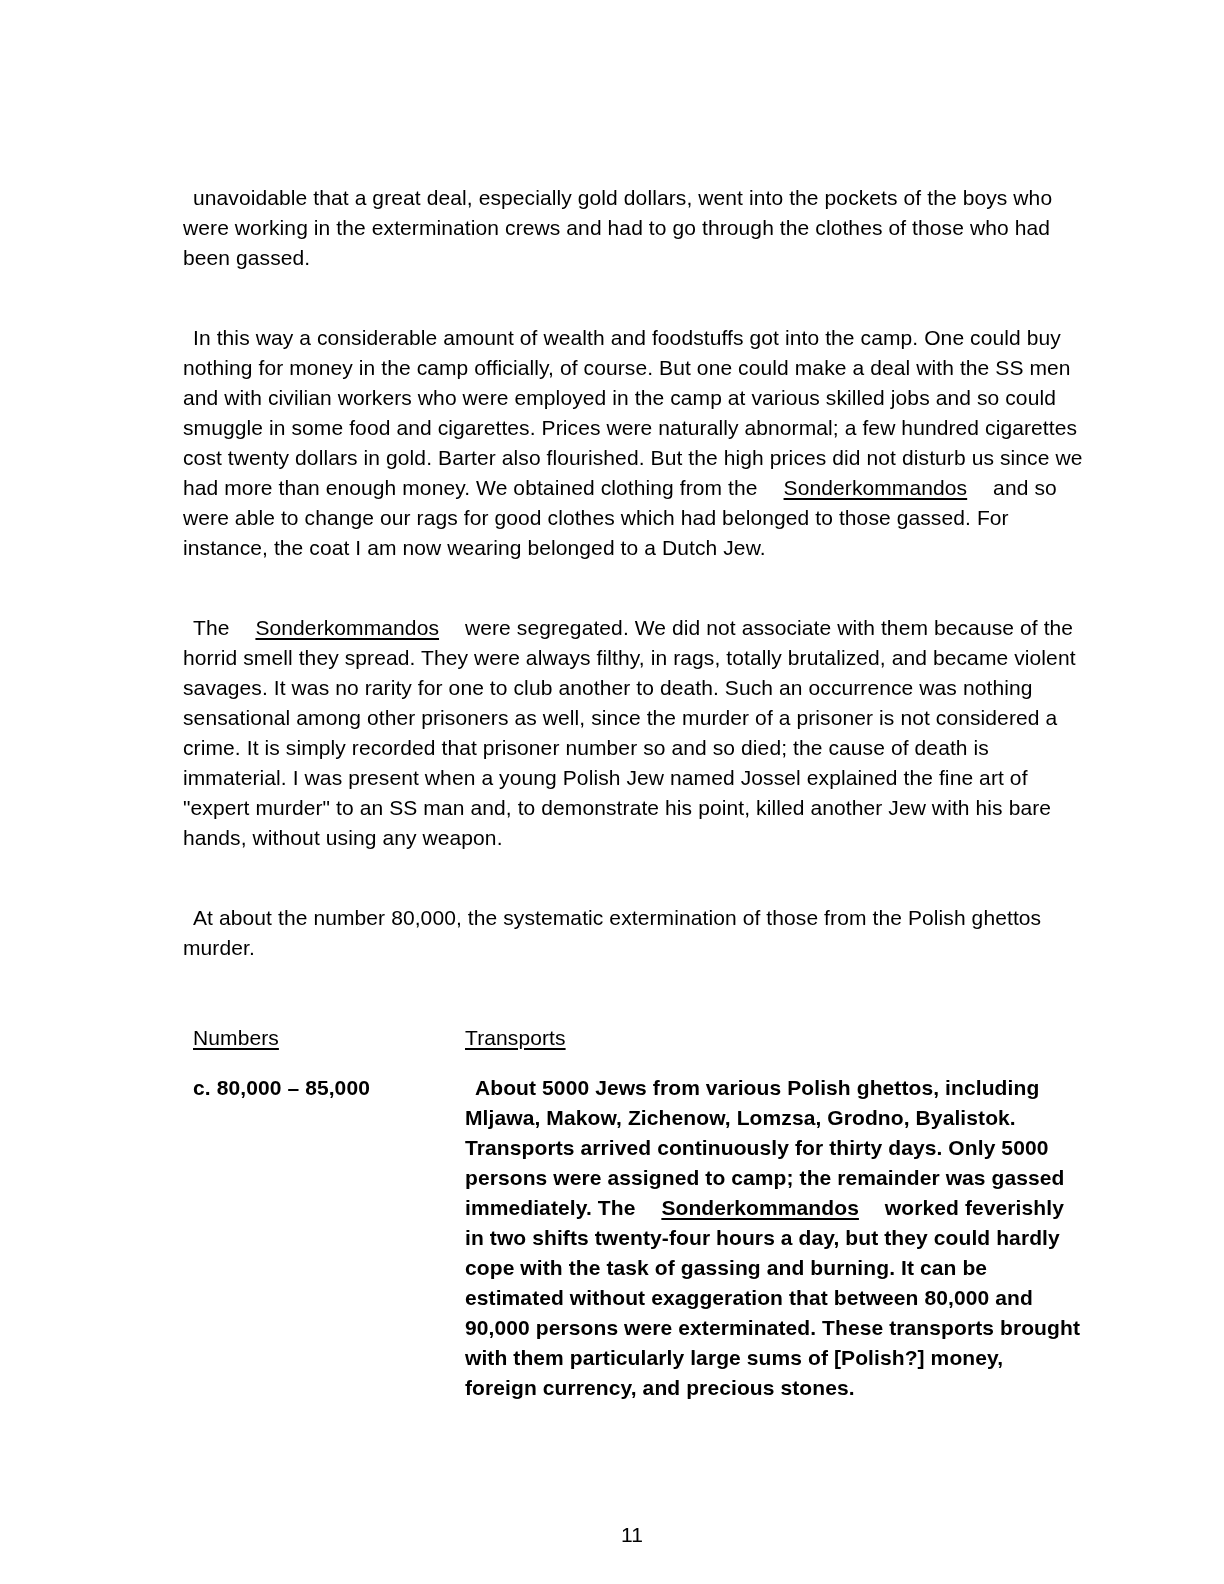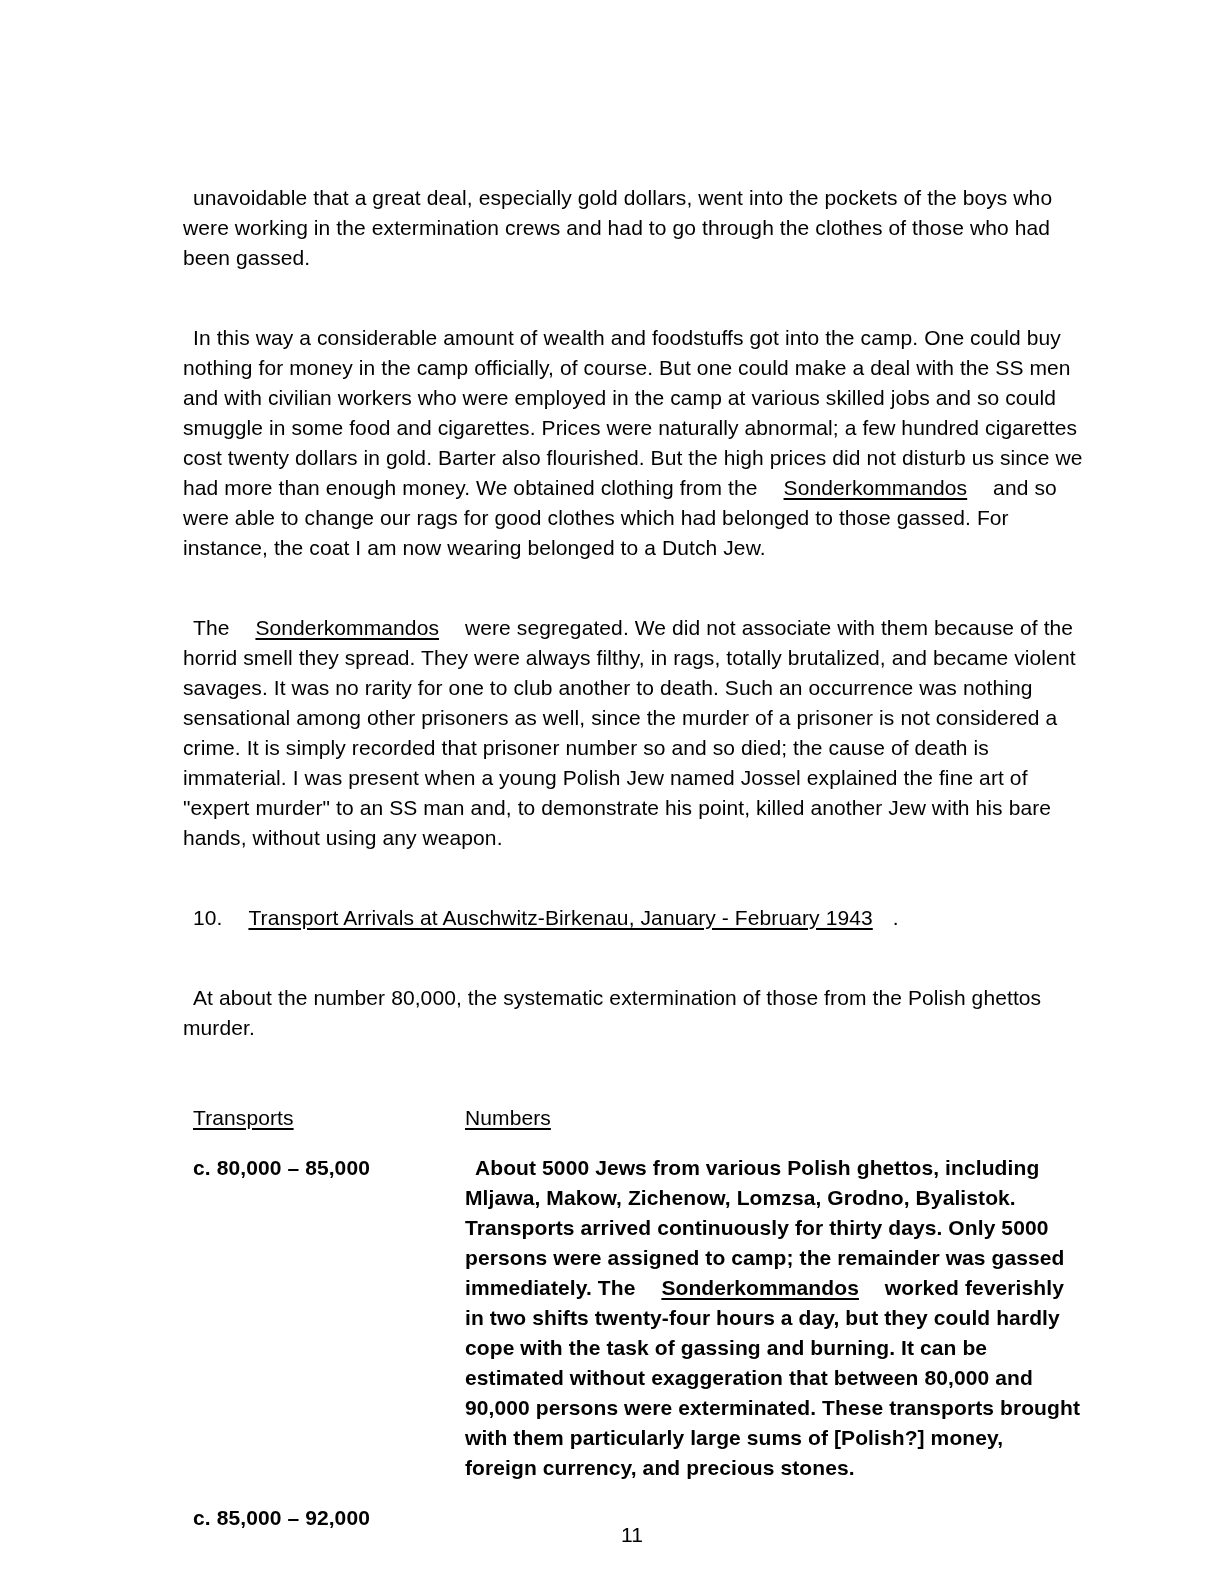--- a/index.html
+++ b/index.html
@@ -49,30 +49,28 @@
 
 <div class="page">
   <div class="content">
 
     <p class="para"><span>unavoidable that a great deal, especially gold dollars, went into the pockets of the boys who were working in the extermination crews and had to go through the clothes of those who had been gassed.</span></p>
 
     <p class="para"><span>In this way a considerable amount of wealth and foodstuffs got into the camp. One could buy nothing for money in the camp officially, of course. But one could make a deal with the SS men and with civilian workers who were employed in the camp at various skilled jobs and so could smuggle in some food and cigarettes. Prices were naturally abnormal; a few hundred cigarettes cost twenty dollars in gold. Barter also flourished. But the high prices did not disturb us since we had more than enough money. We obtained clothing from the </span><span class="u">Sonderkommandos</span><span> and so were able to change our rags for good clothes which had belonged to those gassed. For instance, the coat I am now wearing belonged to a Dutch Jew.</span></p>
 
     <p class="para"><span>The </span><span class="u">Sonderkommandos</span><span> were segregated. We did not associate with them because of the horrid smell they spread. They were always filthy, in rags, totally brutalized, and became violent savages. It was no rarity for one to club another to death. Such an occurrence was nothing sensational among other prisoners as well, since the murder of a prisoner is not considered a crime. It is simply recorded that prisoner number so and so died; the cause of death is immaterial. I was present when a young Polish Jew named Jossel explained the fine art of "expert murder" to an SS man and, to demonstrate his point, killed another Jew with his bare hands, without using any weapon.</span></p>
 
-    <p class="para"><span>10. </span><span class="u">Transport Arrivals at Auschwitz-Birkenau, January - February 1943</span><span>.</span></p>
 
     <p class="para"><span>At about the number 80,000, the systematic extermination of those from the Polish ghettos murder.</span></p>
 
     <div class="transport-table">
+      <div class="th-cell">Numbers</div>
       <div class="th-cell">Transports</div>
-      <div class="th-cell">Numbers</div>
 
       <div class="num-cell">c. 80,000 – 85,000</div>
       <div class="transport-cell"><span>About 5000 Jews from various Polish ghettos, including Mljawa, Makow, Zichenow, Lomzsa, Grodno, Byalistok. Transports arrived continuously for thirty days. Only 5000 persons were assigned to camp; the remainder was gassed immediately. The </span><span class="u">Sonderkommandos</span><span> worked feverishly in two shifts twenty-four hours a day, but they could hardly cope with the task of gassing and burning. It can be estimated without exaggeration that between 80,000 and 90,000 persons were exterminated. These transports brought with them particularly large sums of [Polish?] money, foreign currency, and precious stones.</span></div>
 
-      <div class="num-cell">c. 85,000 – 92,000</div>
     </div>
 
   </div>
 
   <div class="page-number">11</div>
 </div>
 
 </body></html>

